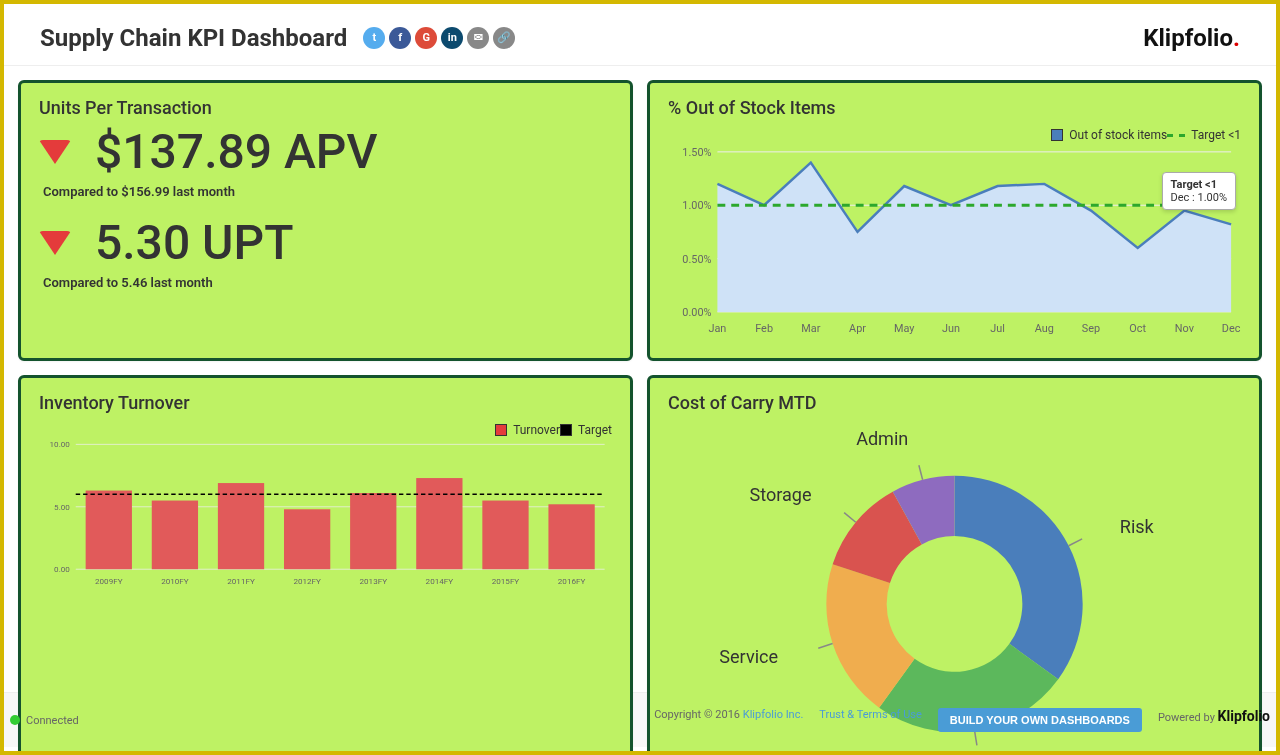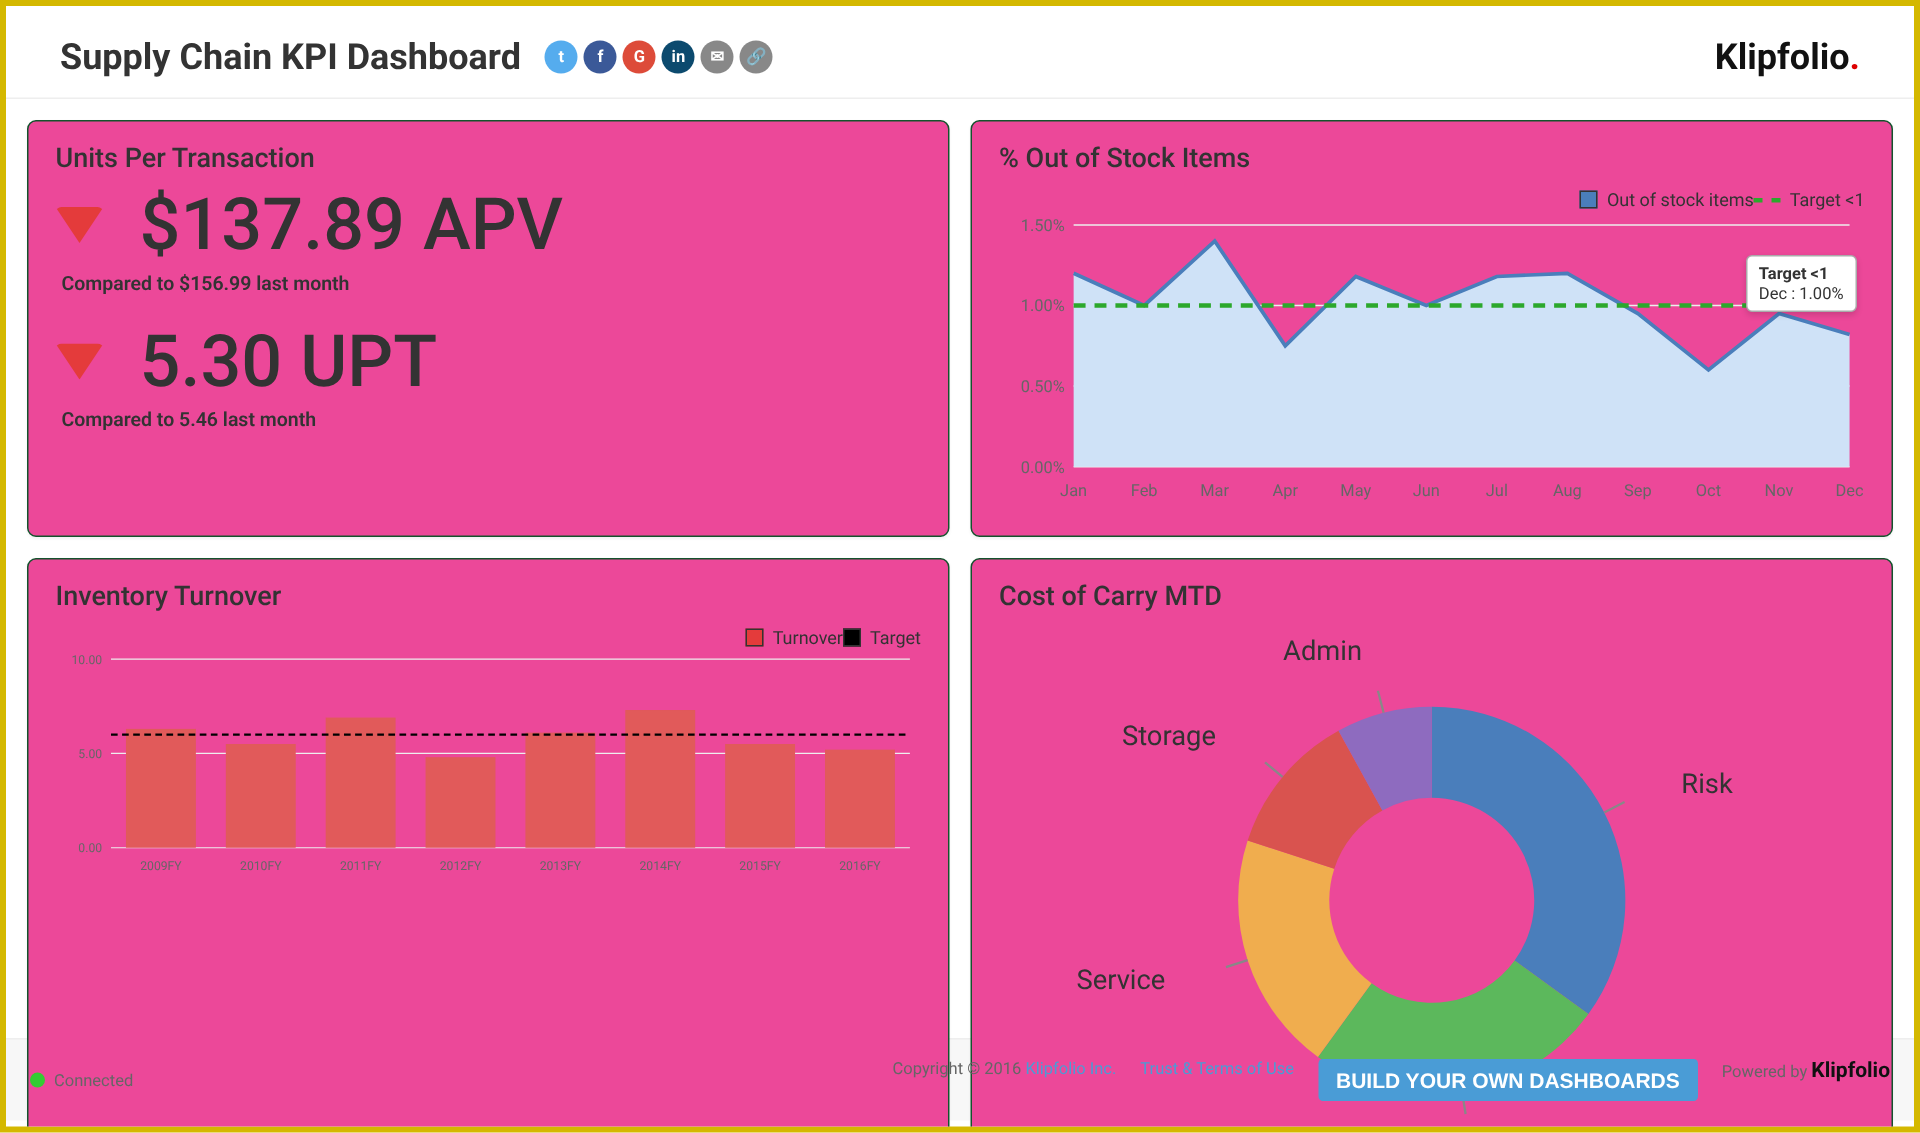--- a/index.html
+++ b/index.html
@@ -33,22 +33,22 @@
 
   .grid {
     display: grid;
     grid-template-columns: 1fr 1fr;
     grid-template-rows: auto auto;
     gap: 14px;
     padding: 14px;
     height: 626px;
   }
   .card {
-    background: #ec4899;
-    border: 1px solid #14532d;
+    background: #bef264;
+    border: 3px solid #14532d;
     border-radius: 6px;
     padding: 14px 18px;
     box-shadow: 0 1px 2px rgba(0,0,0,.05);
     display: flex; flex-direction: column;
   }
   .card-title { font-size: 18px; font-weight: 500; color: #333; margin-bottom: 10px; }
 
   .kpi-row { display: flex; align-items: center; gap: 24px; }
   .tri-down {
     width:0;height:0;border-left:16px solid transparent;border-right:16px solid transparent;
@@ -76,31 +76,31 @@
     padding:5px 8px;font-size:11px;color:#333;
     box-shadow:0 2px 4px rgba(0,0,0,.15);
   }
   .tooltip .tl-title{font-weight:700}
 
   .donut-wrap{display:flex;align-items:center;justify-content:center;flex:1}
   .donut-legend{font-size:12px;fill:#333}
 
   .footer {
     display:flex; align-items:center; justify-content:space-between;
-    padding:8px 16px; border-top:1px solid #eee;
+    padding:8px 6px; border-top:1px solid #eee;
     font-size:11px; color:#666; height:55px;
     background:#f7f7f7;
     gap:24px;
   }
   .footer-left{display:flex;align-items:center;gap:6px}
   .dot-green{width:10px;height:10px;background:#3c3;border-radius:50%}
   .footer-right{display:flex;gap:16px}
   .btn-build{
     background:#4a9cd6;color:#fff;border:none;padding:6px 12px;
-    font-size:14px;font-weight:700;border-radius:3px;cursor:pointer;
+    font-size:11px;font-weight:700;border-radius:3px;cursor:pointer;
   }
   .link{color:#4a9cd6;cursor:pointer}
 </style>
 </head>
 <body>
 
 <div class="header">
   <div class="header-left">
     <div class="title">Supply Chain KPI Dashboard</div>
     <div class="share-icons">

